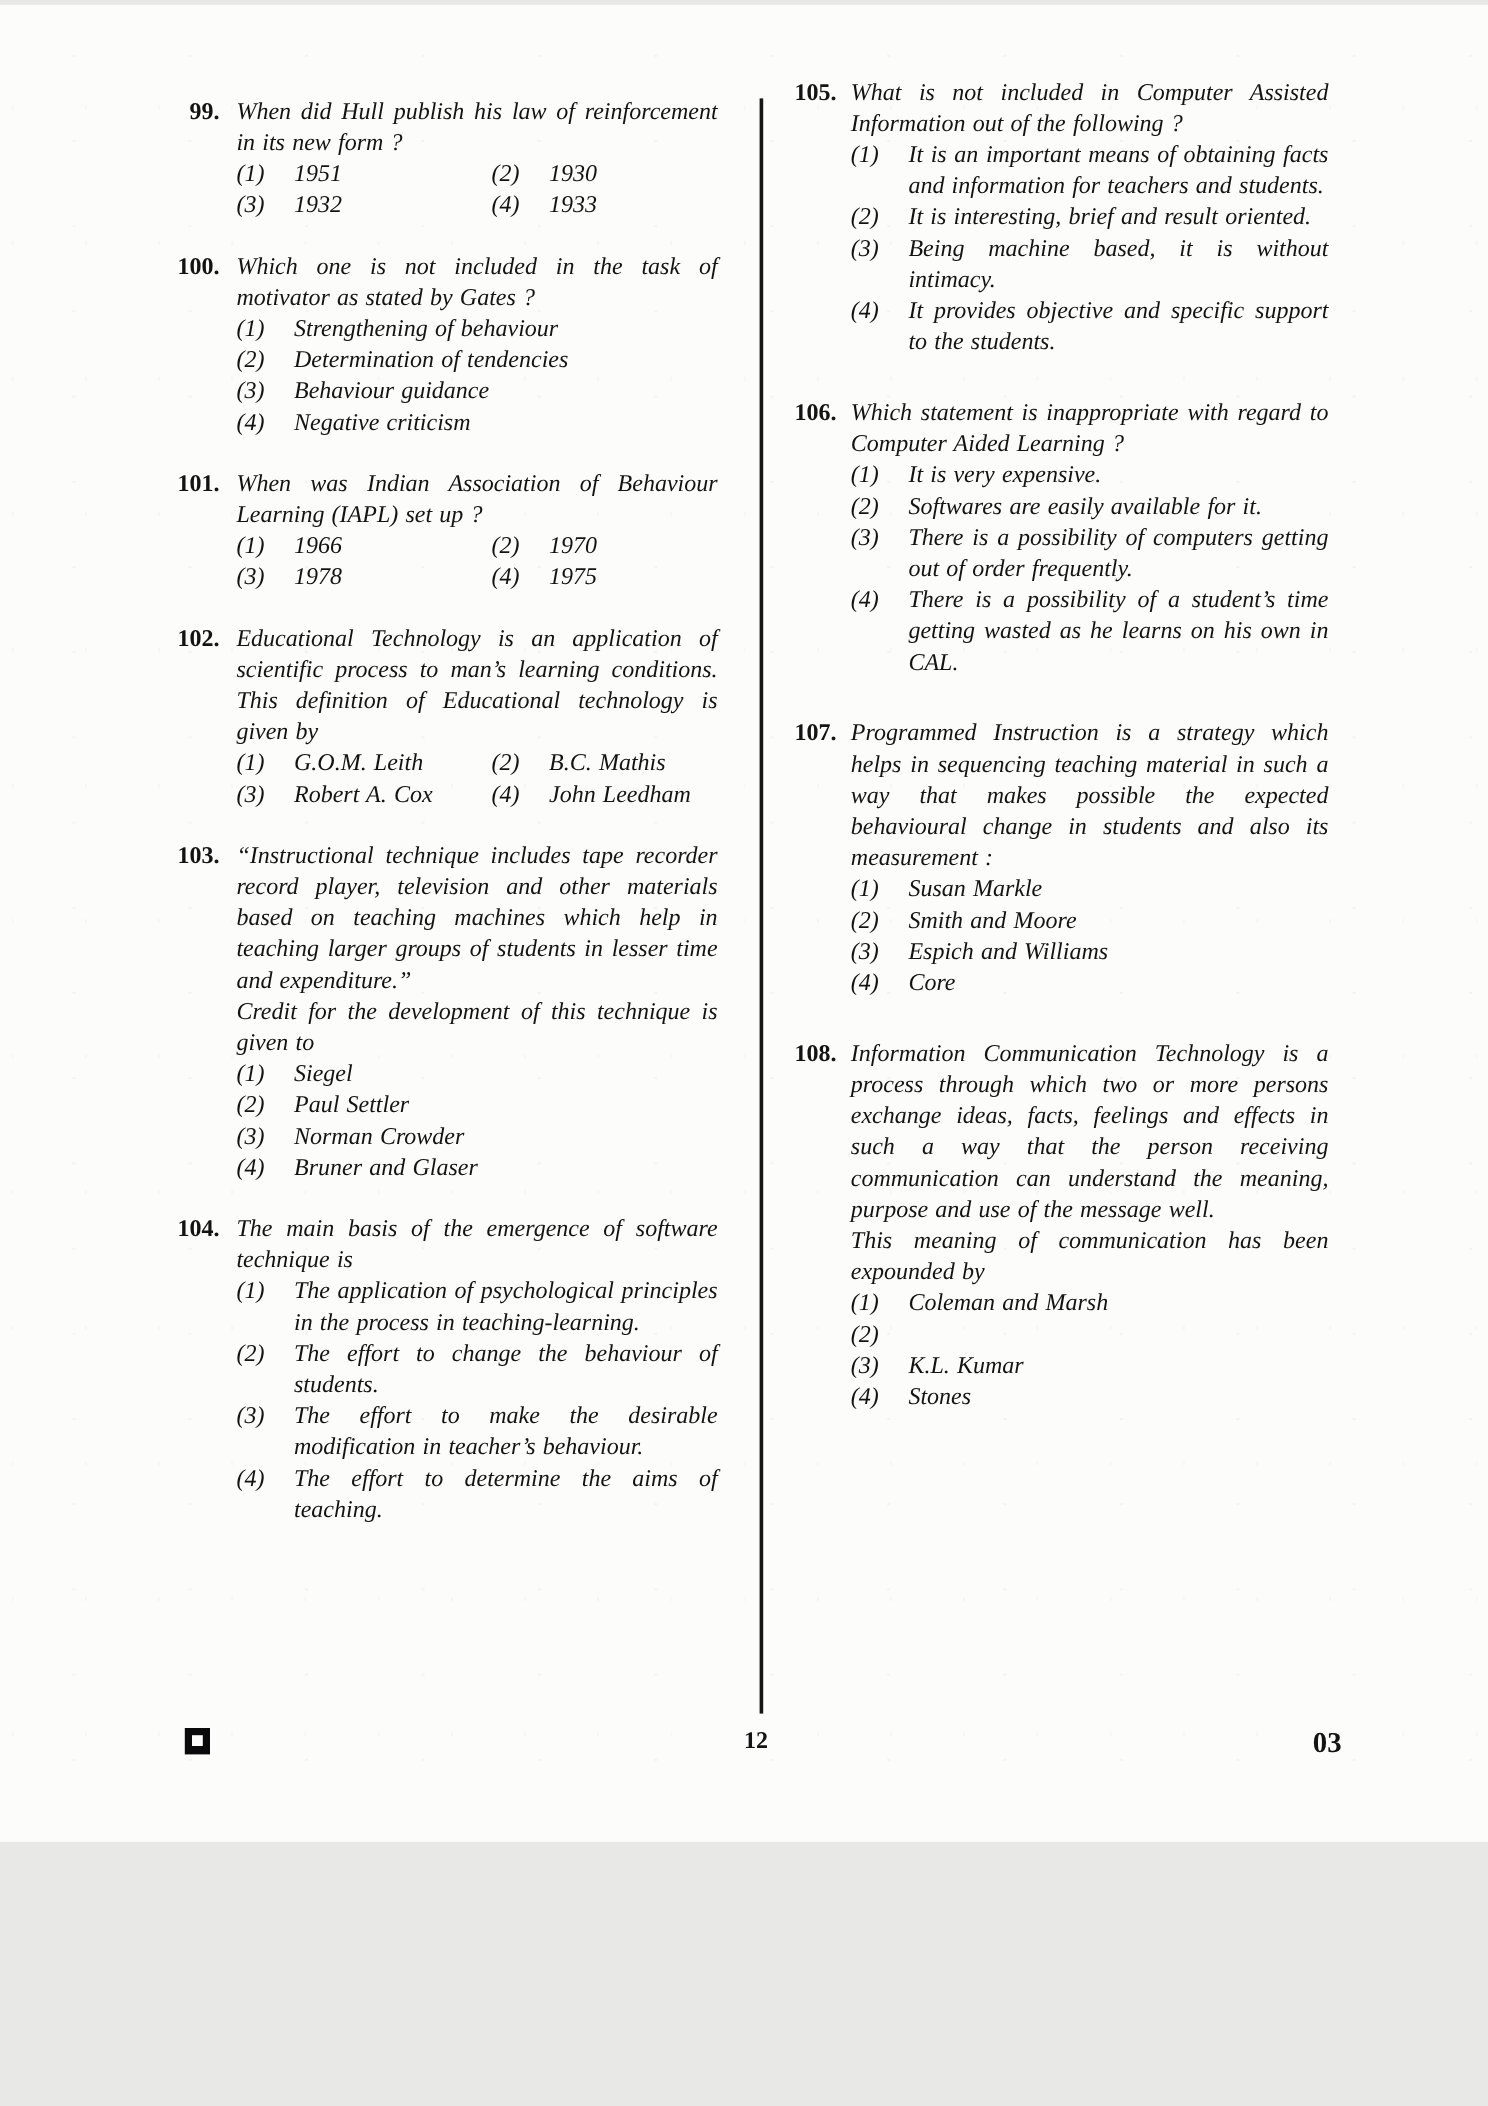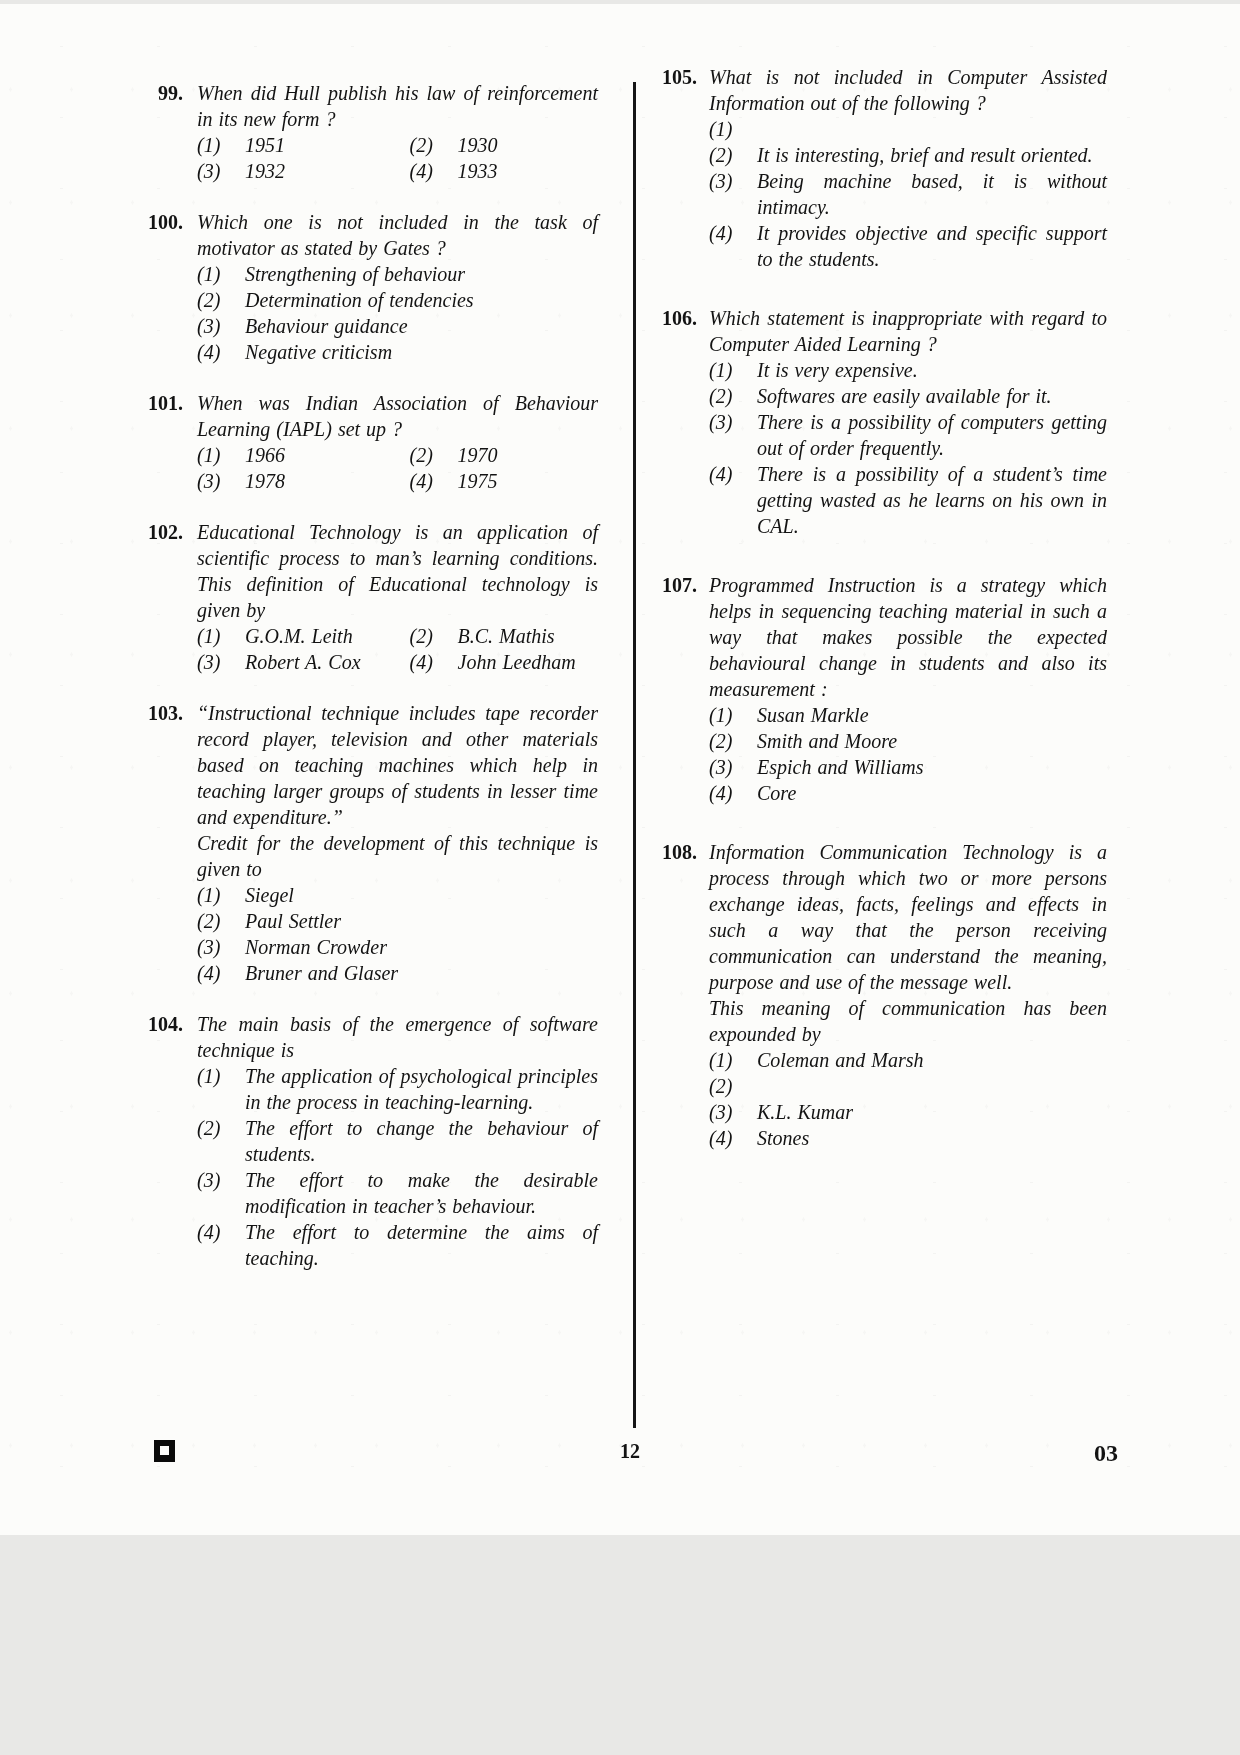--- a/index.html
+++ b/index.html
@@ -193,20 +193,21 @@
     </div>
   <div class="divider"></div>
   <div class="col col-right" id="col-right">
       <div class="question">
         <div class="qnum">105.</div>
         <div class="qbody">
           <div class="qpara">What is not included in Computer Assisted Information out of the following ?</div>
           <div class="opts list">
             <div class="opt">
               <span class="om">(1)</span>
+              <span class="ot">It is an important means of obtaining facts and information for teachers and students.</span>
             </div>
             <div class="opt">
               <span class="om">(2)</span>
               <span class="ot">It is interesting, brief and result oriented.</span>
             </div>
             <div class="opt">
               <span class="om">(3)</span>
               <span class="ot">Being machine based, it is without intimacy.</span>
             </div>
             <div class="opt">

